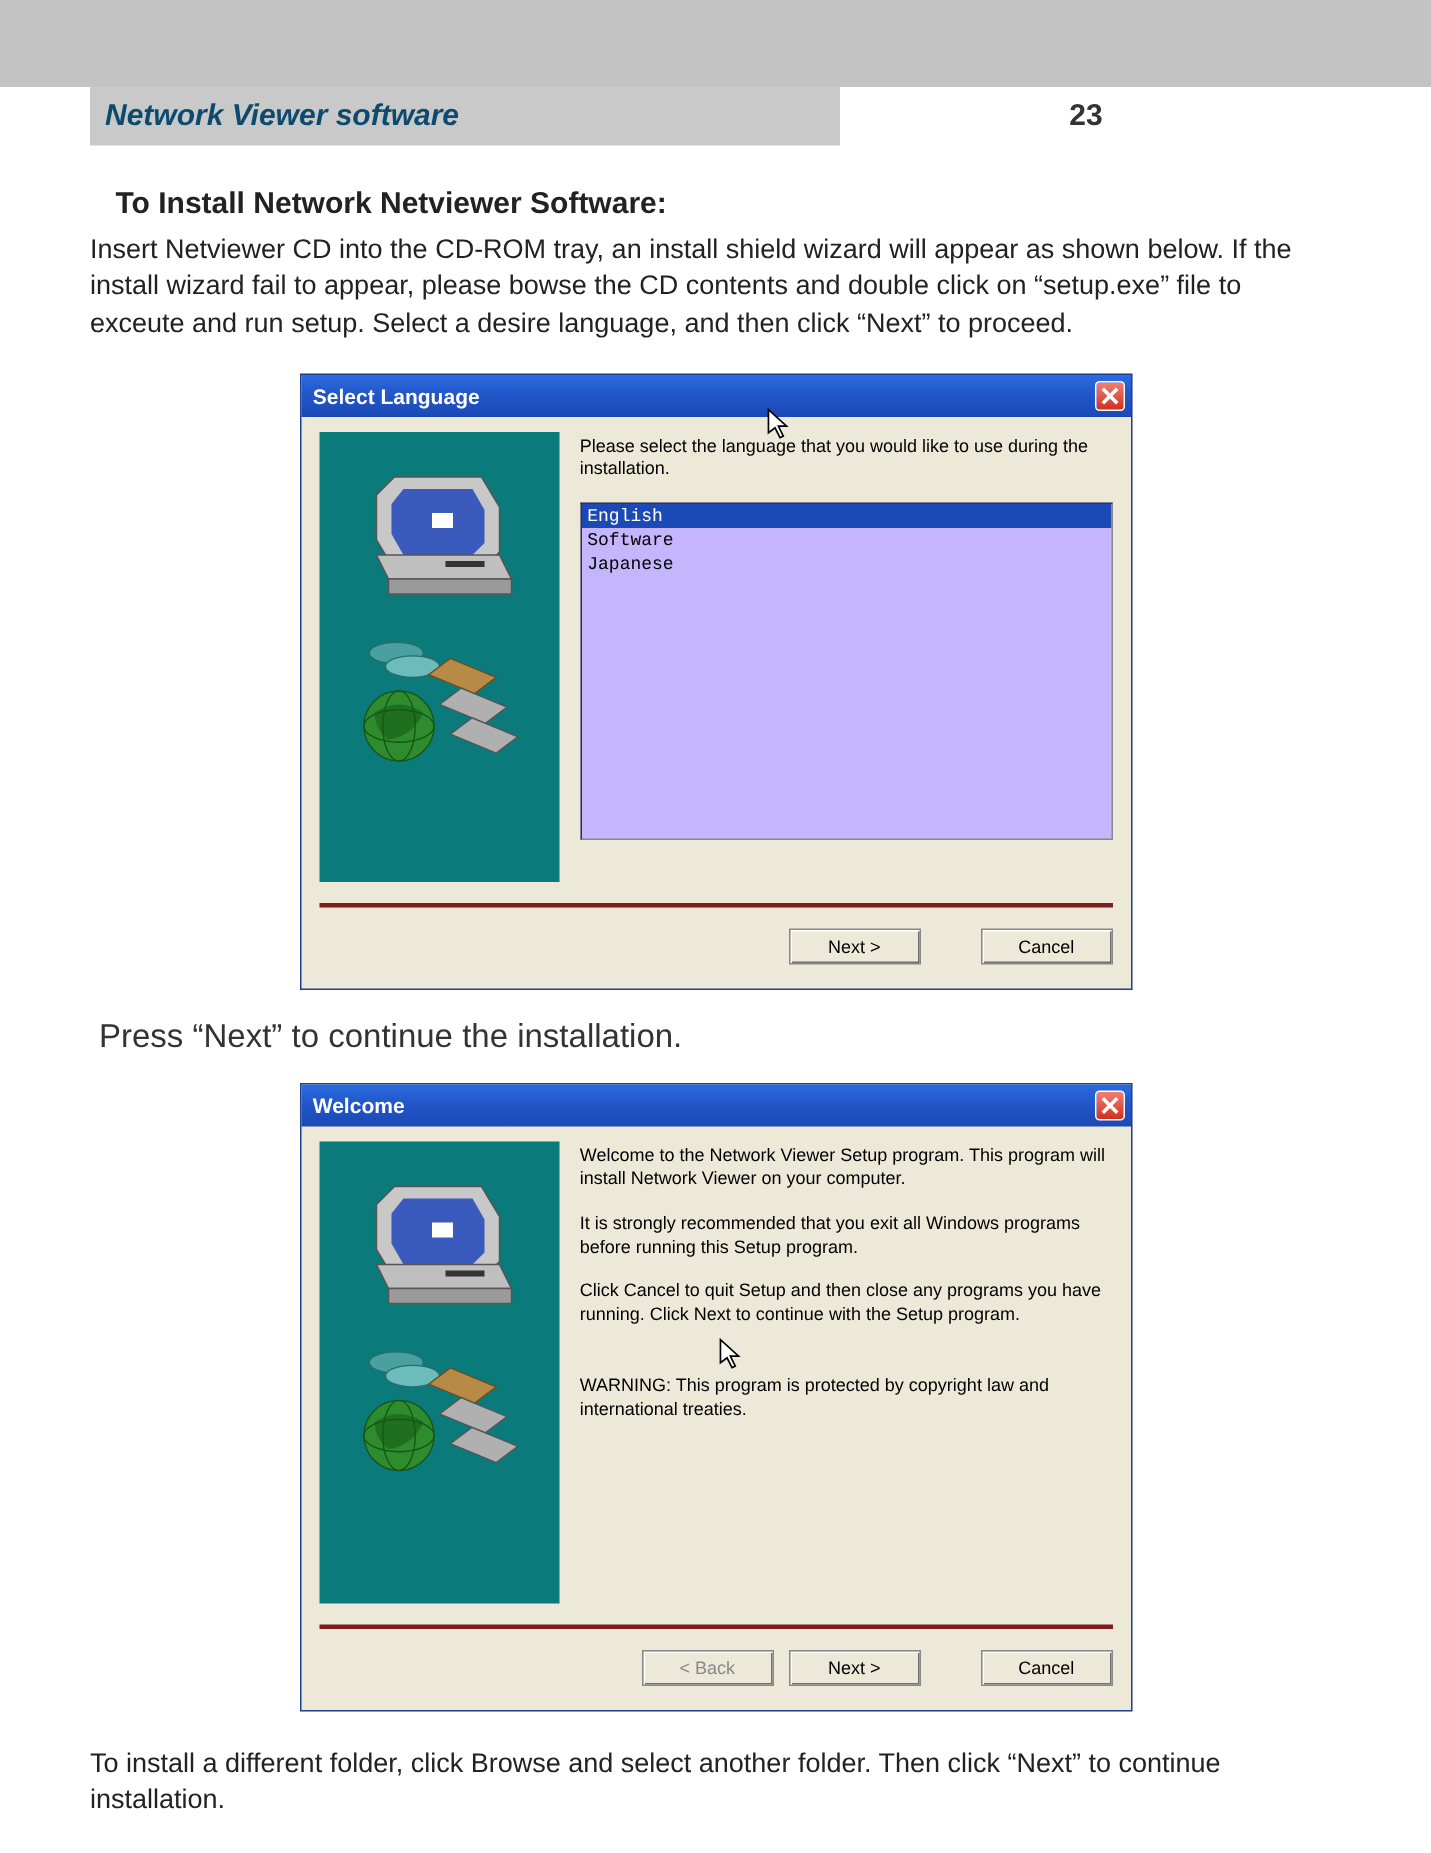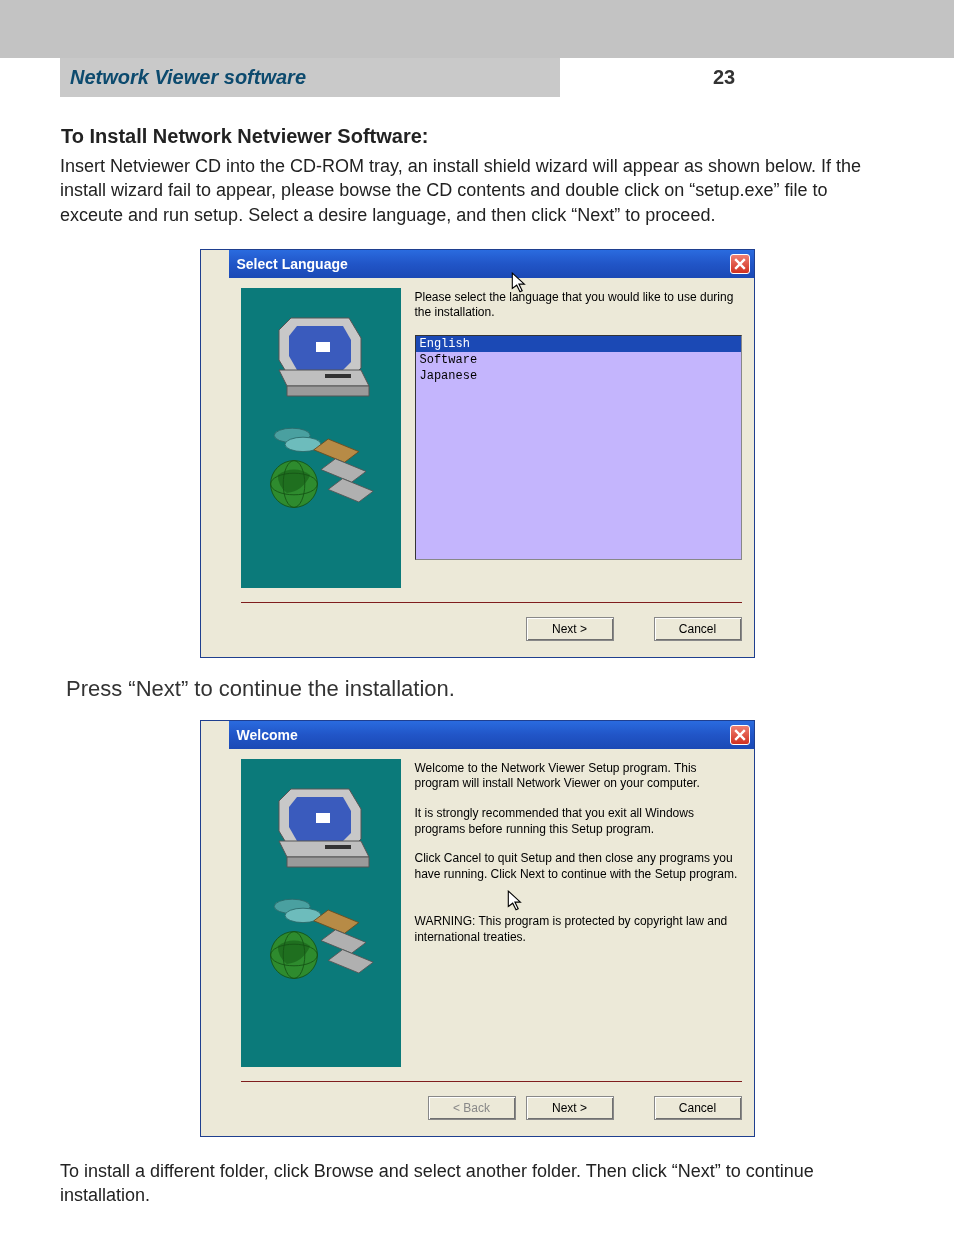--- a/index.html
+++ b/index.html
@@ -44,21 +44,21 @@
   }
   .section-bar-right span {
     font-size: 20px;
     font-weight: bold;
     color: #333;
   }
   .content {
     padding: 28px 60px 0 60px;
   }
   .content h2 {
-    margin: 0 0 6px 1px;
+    margin: 0 0 6px 17px;
     font-size: 20px;
     font-weight: bold;
     color: #222;
   }
   .content p.body {
     margin: 0 0 22px 0;
     font-size: 18px;
     line-height: 1.35;
     color: #222;
   }
@@ -129,21 +129,21 @@
     border: 1px inset #888;
     background: #c4b5fd;
     height: 225px;
     overflow: hidden;
     font-family: Liberation Mono, monospace;
   }
   .listbox .item { padding: 1px 4px; }
   .listbox .item.selected { background: #1b49b5; color: #fff; }
 
   .btn-row {
-    border-top: 1px solid #7f1d1d;
+    border-top: 3px solid #7f1d1d;
     margin: 14px 12px 0 12px;
     padding: 14px 0 16px 0;
     display: flex;
     justify-content: flex-end;
     gap: 10px;
   }
   .btn-row.three { justify-content: flex-end; }
   .winbtn {
     width: 88px;
     height: 24px;
@@ -153,21 +153,20 @@
     font-family: Tahoma, Arial, sans-serif;
     font-size: 12px;
     cursor: default;
     text-align: center;
     line-height: 22px;
     color: #000;
   }
   .winbtn.disabled { color: #888; }
   .cursor-overlay {
     position: relative;
-    padding-left: 28px;
   }
   .cursor {
     position: absolute;
   }
   .cursor svg { width: 18px; height: 22px; }
 
   .d2 .dlg-main { min-height: 300px; }
   .d2 .sidebar { min-height: 308px; }
 </style>
 </head>

